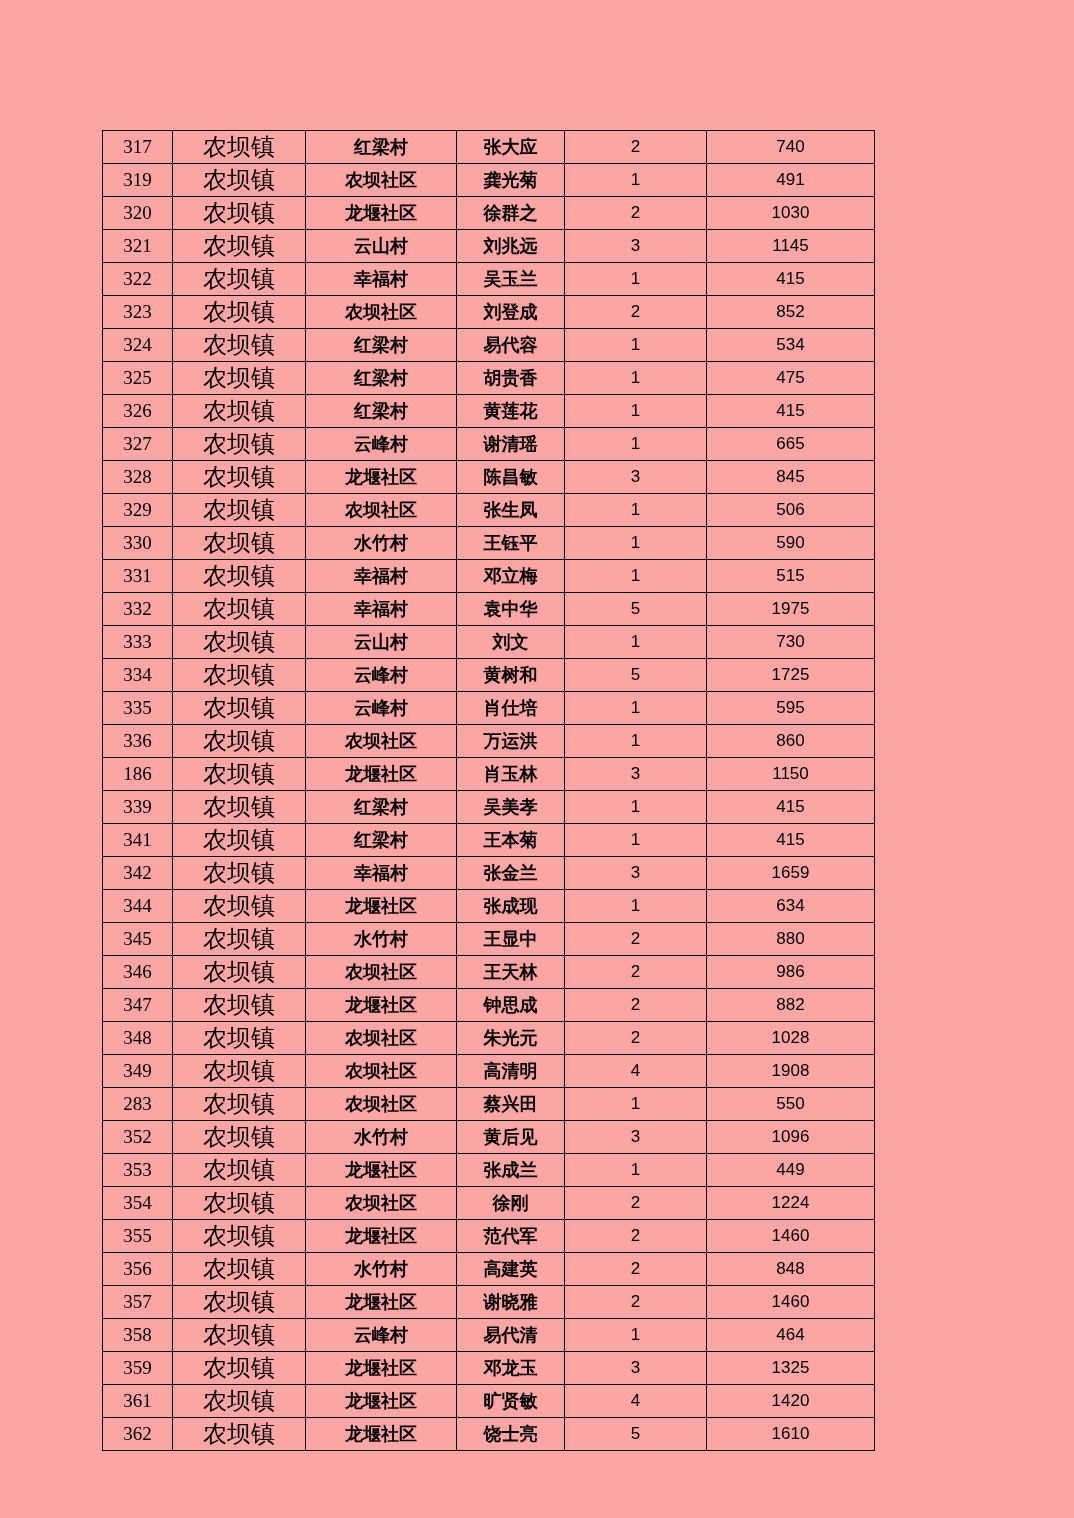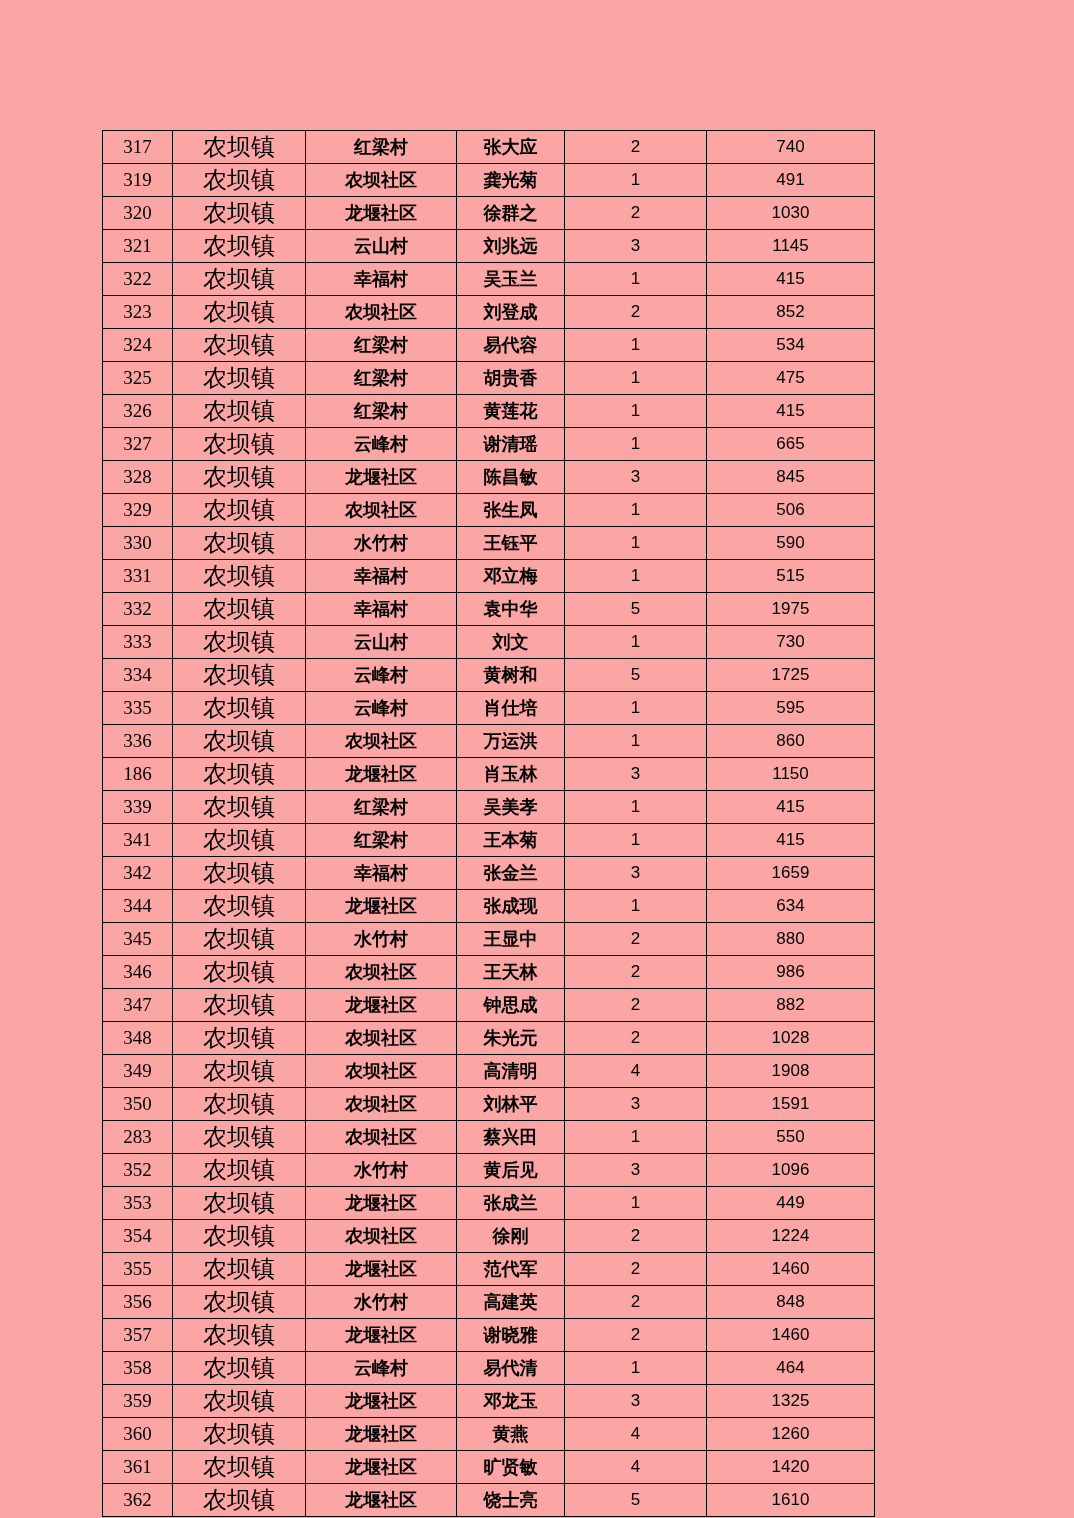--- a/index.html
+++ b/index.html
@@ -296,28 +296,20 @@
   </tr>
         <tr>
     <td class="col-index">349</td>
     <td class="col-town">农坝镇</td>
     <td class="col-village">农坝社区</td>
     <td class="col-name">高清明</td>
     <td class="col-count">4</td>
     <td class="col-amount">1908</td>
   </tr>
         <tr>
-    <td class="col-index">350</td>
-    <td class="col-town">农坝镇</td>
-    <td class="col-village">农坝社区</td>
-    <td class="col-name">刘林平</td>
-    <td class="col-count">3</td>
-    <td class="col-amount">1591</td>
-  </tr>
-        <tr>
     <td class="col-index">283</td>
     <td class="col-town">农坝镇</td>
     <td class="col-village">农坝社区</td>
     <td class="col-name">蔡兴田</td>
     <td class="col-count">1</td>
     <td class="col-amount">550</td>
   </tr>
         <tr>
     <td class="col-index">352</td>
     <td class="col-town">农坝镇</td>
@@ -374,28 +366,20 @@
     <td class="col-count">1</td>
     <td class="col-amount">464</td>
   </tr>
         <tr>
     <td class="col-index">359</td>
     <td class="col-town">农坝镇</td>
     <td class="col-village">龙堰社区</td>
     <td class="col-name">邓龙玉</td>
     <td class="col-count">3</td>
     <td class="col-amount">1325</td>
-  </tr>
-        <tr>
-    <td class="col-index">360</td>
-    <td class="col-town">农坝镇</td>
-    <td class="col-village">龙堰社区</td>
-    <td class="col-name">黄燕</td>
-    <td class="col-count">4</td>
-    <td class="col-amount">1260</td>
   </tr>
         <tr>
     <td class="col-index">361</td>
     <td class="col-town">农坝镇</td>
     <td class="col-village">龙堰社区</td>
     <td class="col-name">旷贤敏</td>
     <td class="col-count">4</td>
     <td class="col-amount">1420</td>
   </tr>
         <tr>

